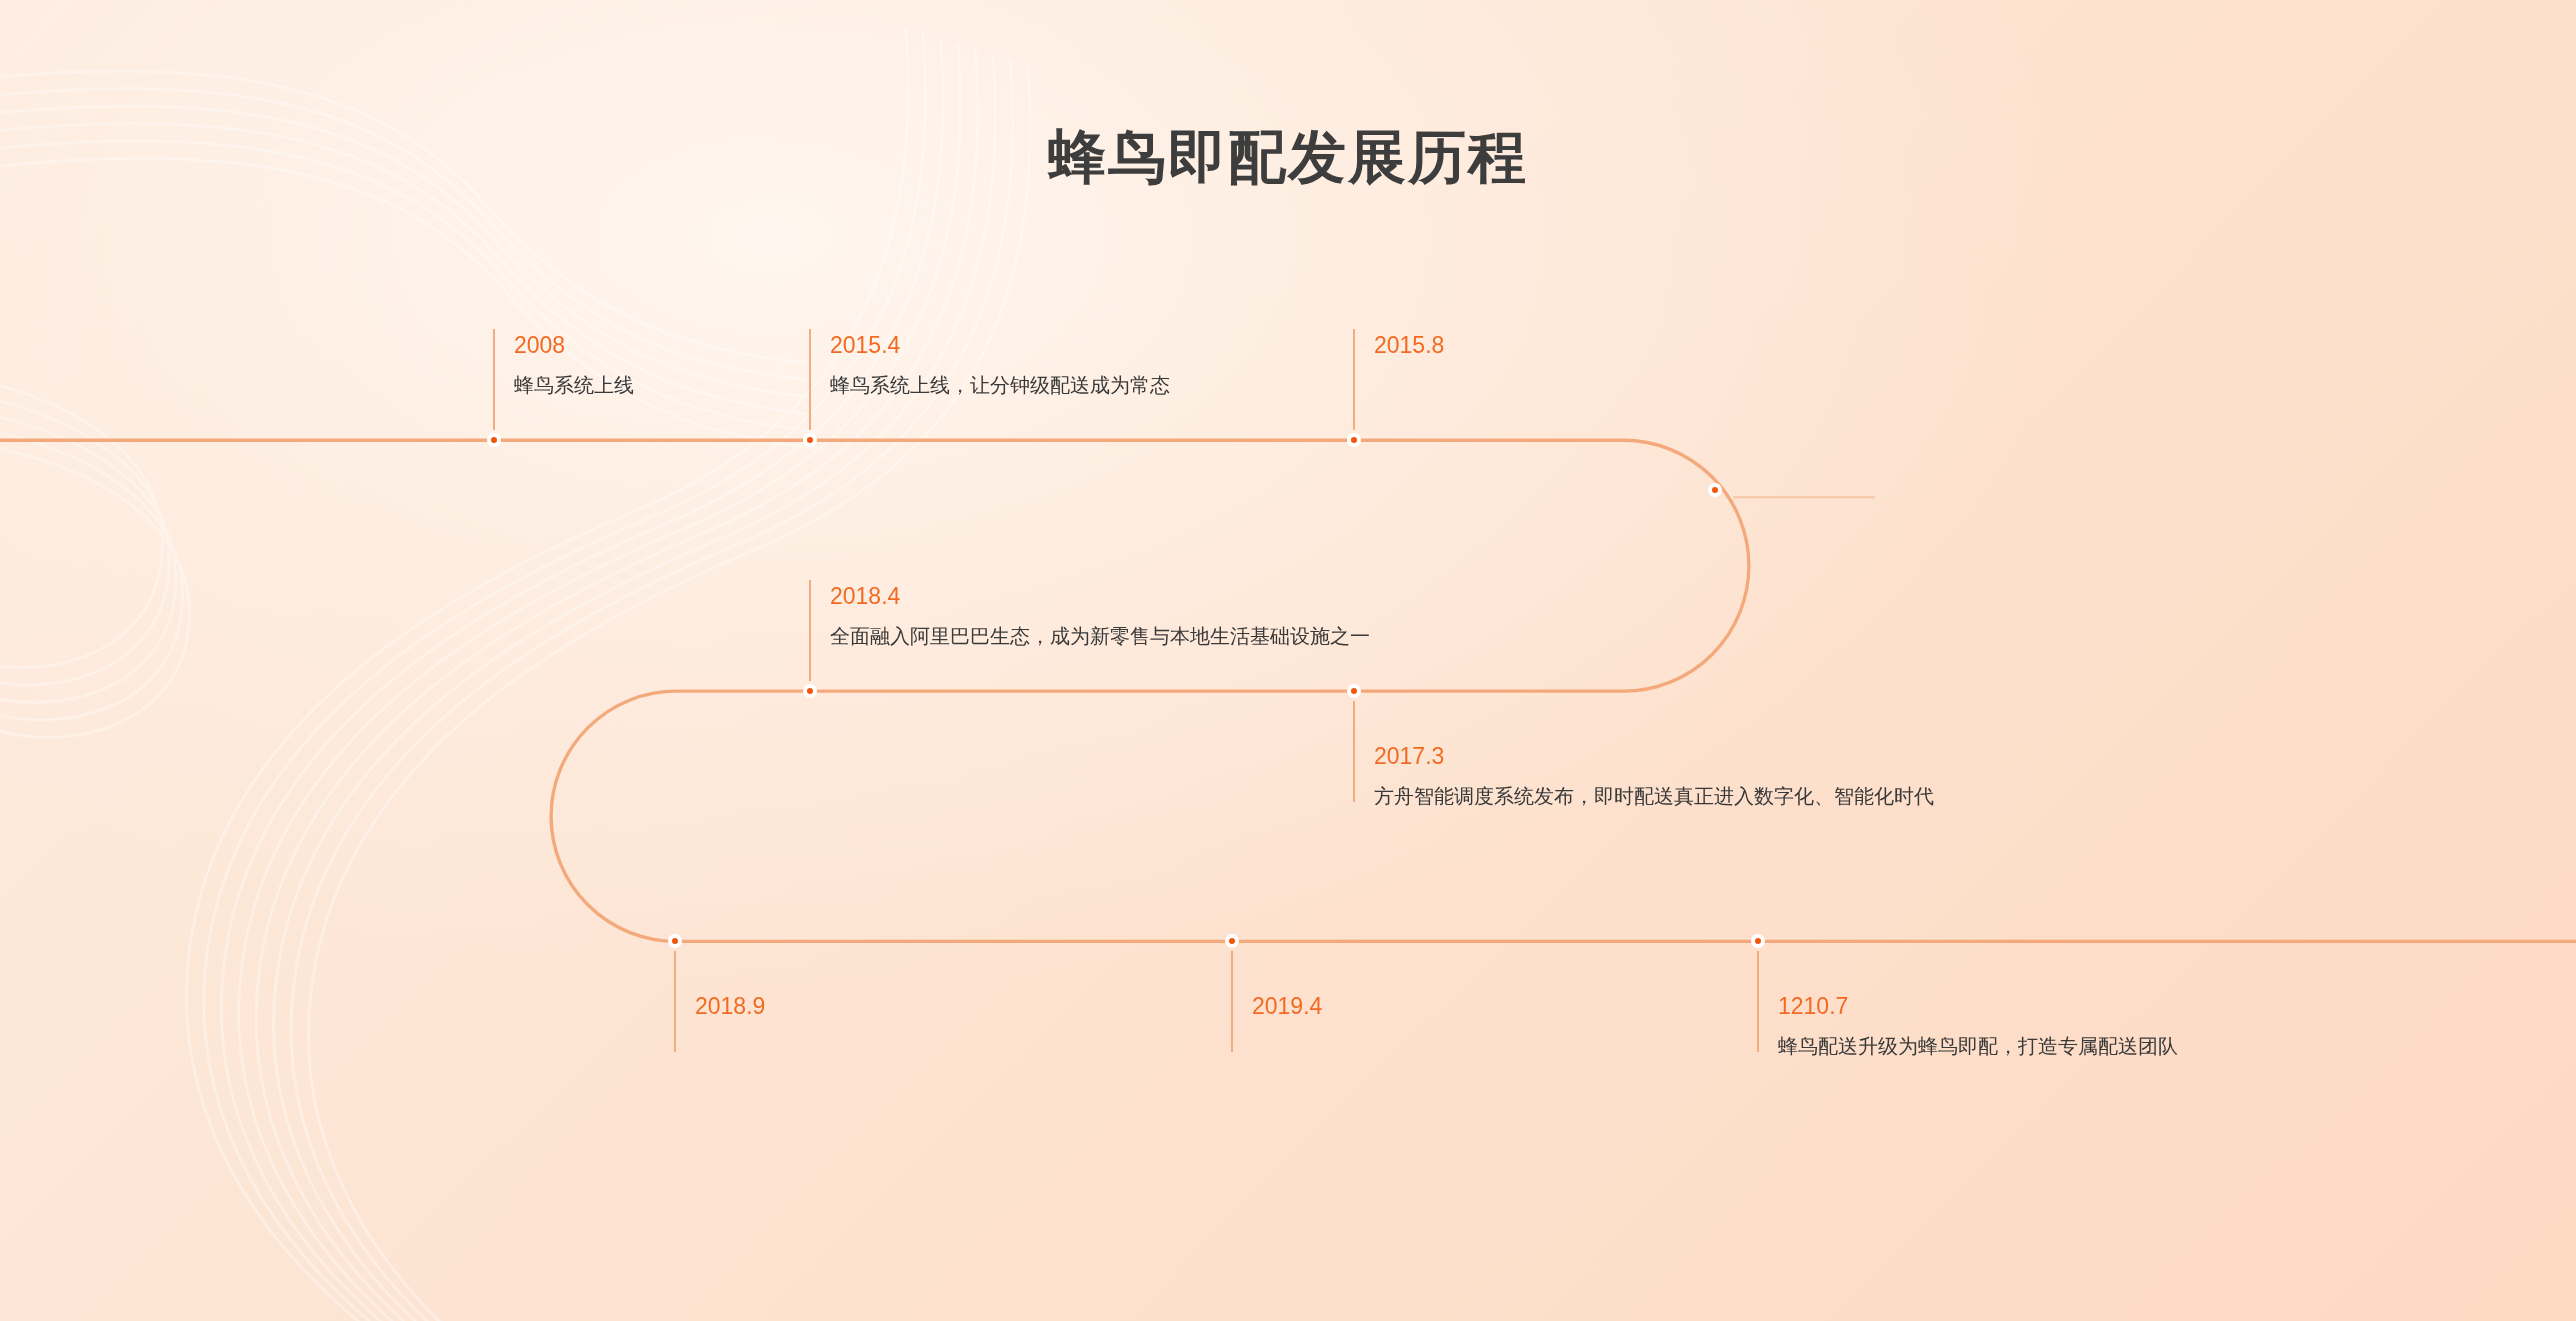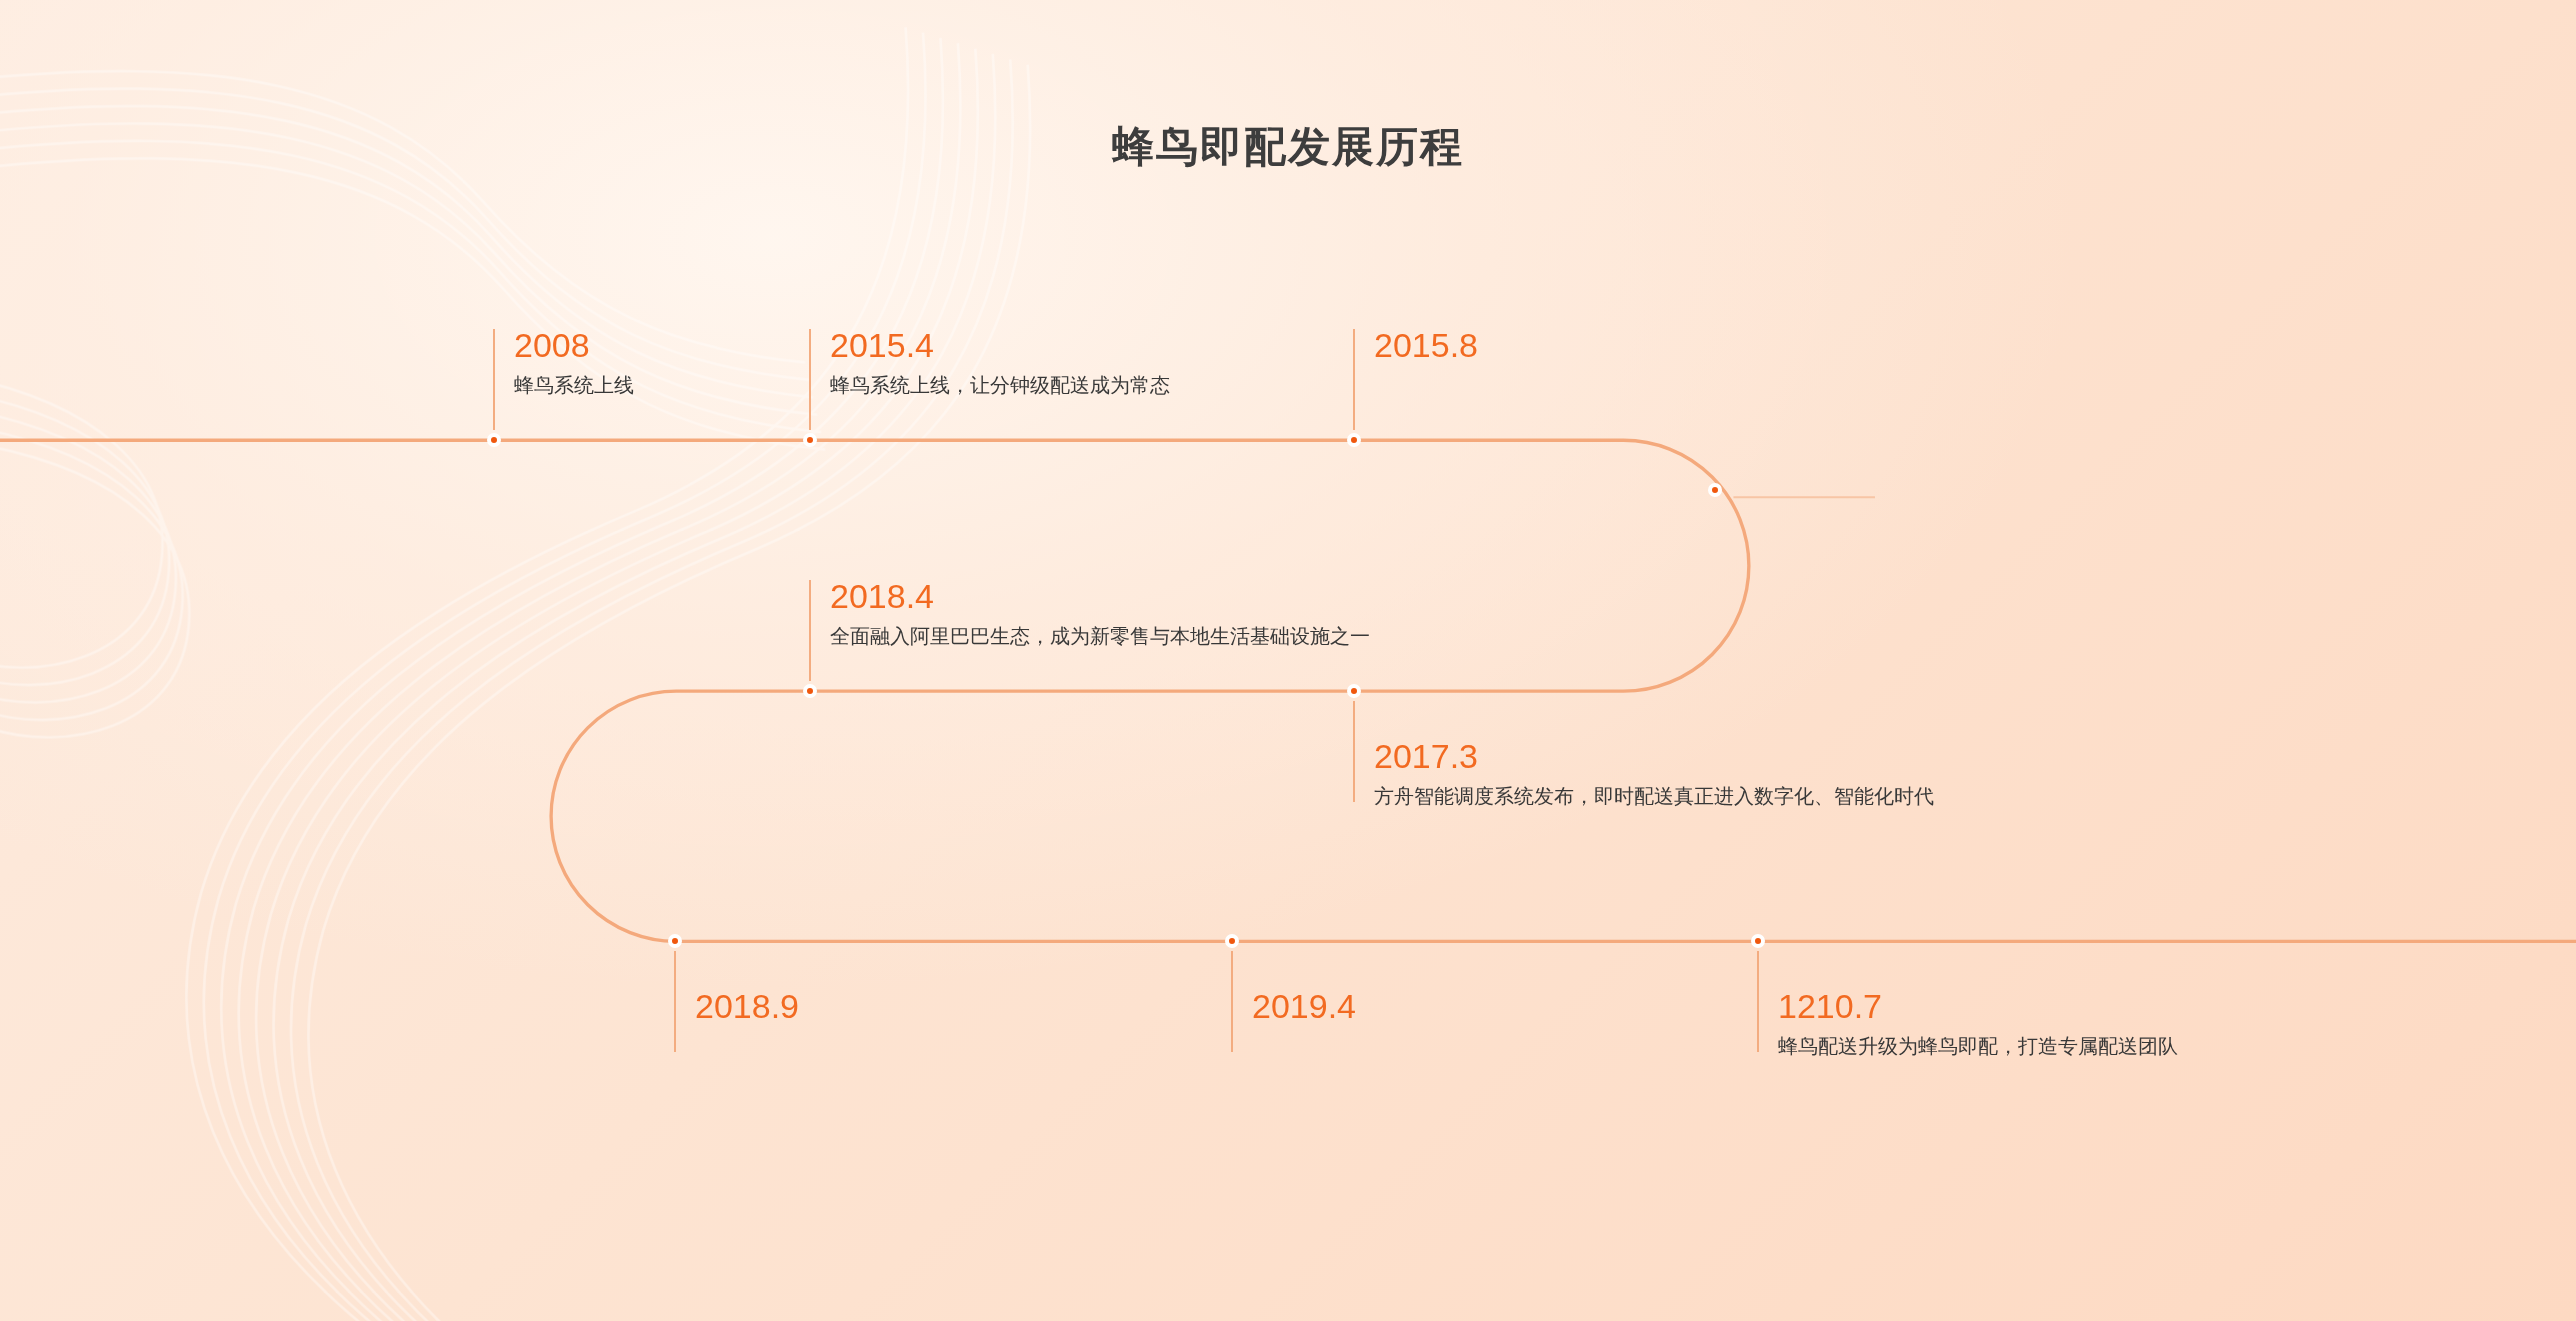--- a/index.html
+++ b/index.html
@@ -10,39 +10,39 @@
     position:relative; width:2576px; height:1322px; overflow:hidden;
     background:
       radial-gradient(ellipse 1744px 1006px at 30% 18%, rgba(255,247,240,0.95) 0%, rgba(255,240,229,0.6) 40%, rgba(255,236,222,0) 75%),
       linear-gradient(135deg, #fdece0 0%, #fde4d2 45%, #fdd9c2 100%);
   }
 
   svg.layer { position:absolute; left:0; top:0; width:2576px; height:1322px; display:block; }
 
   .page-title {
     position:absolute; top:119px; left:50%; transform:translateX(-50%);
-    font-size:42px; font-weight:700; color:#3d3d3d; letter-spacing:2px; white-space:nowrap;
+    font-size:58px; font-weight:700; color:#3d3d3d; letter-spacing:2px; white-space:nowrap;
   }
 
   
   .event { position:absolute; width:0; height:0; }
   .dot {
     position:absolute; left:0; top:0; transform:translate(-50%,-50%);
     width:14px; height:14px; background:#f0570d;
     border:4px solid #ffffff; border-radius:50%;
   }
   .tick { position:absolute; left:-1px; width:2px; background:#f3ac80; }
   .above .tick { top:-111px; height:101px; }
   .below .tick { top:10px;  height:101px; }
 
   .label { position:absolute; left:20px; width:max-content; }
   .above .label { top:-109px; }
   .below .label { top:51px;  }
 
-  .year { font-size:34px; line-height:29.5px; font-weight:500; color:#f26a21; }
+  .year { font-size:23px; line-height:29.5px; font-weight:500; color:#f26a21; }
   .desc { font-size:20px; line-height:34px; color:#383838; margin-top:7.4px; }
 
   .w640 .desc { max-width:429px; }
   .w650 .desc { max-width:436px; }
 </style>
 </head>
 <body>
 
 <div class="canvas">
 

